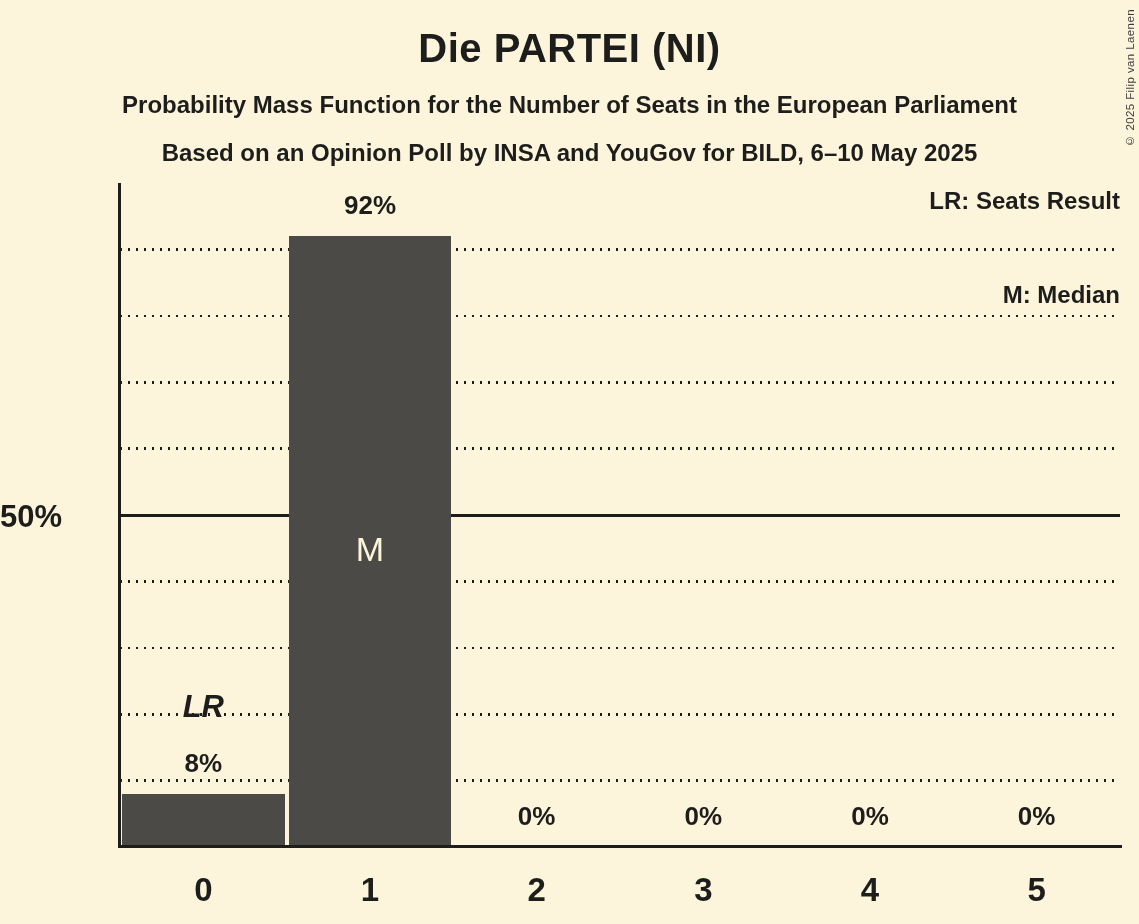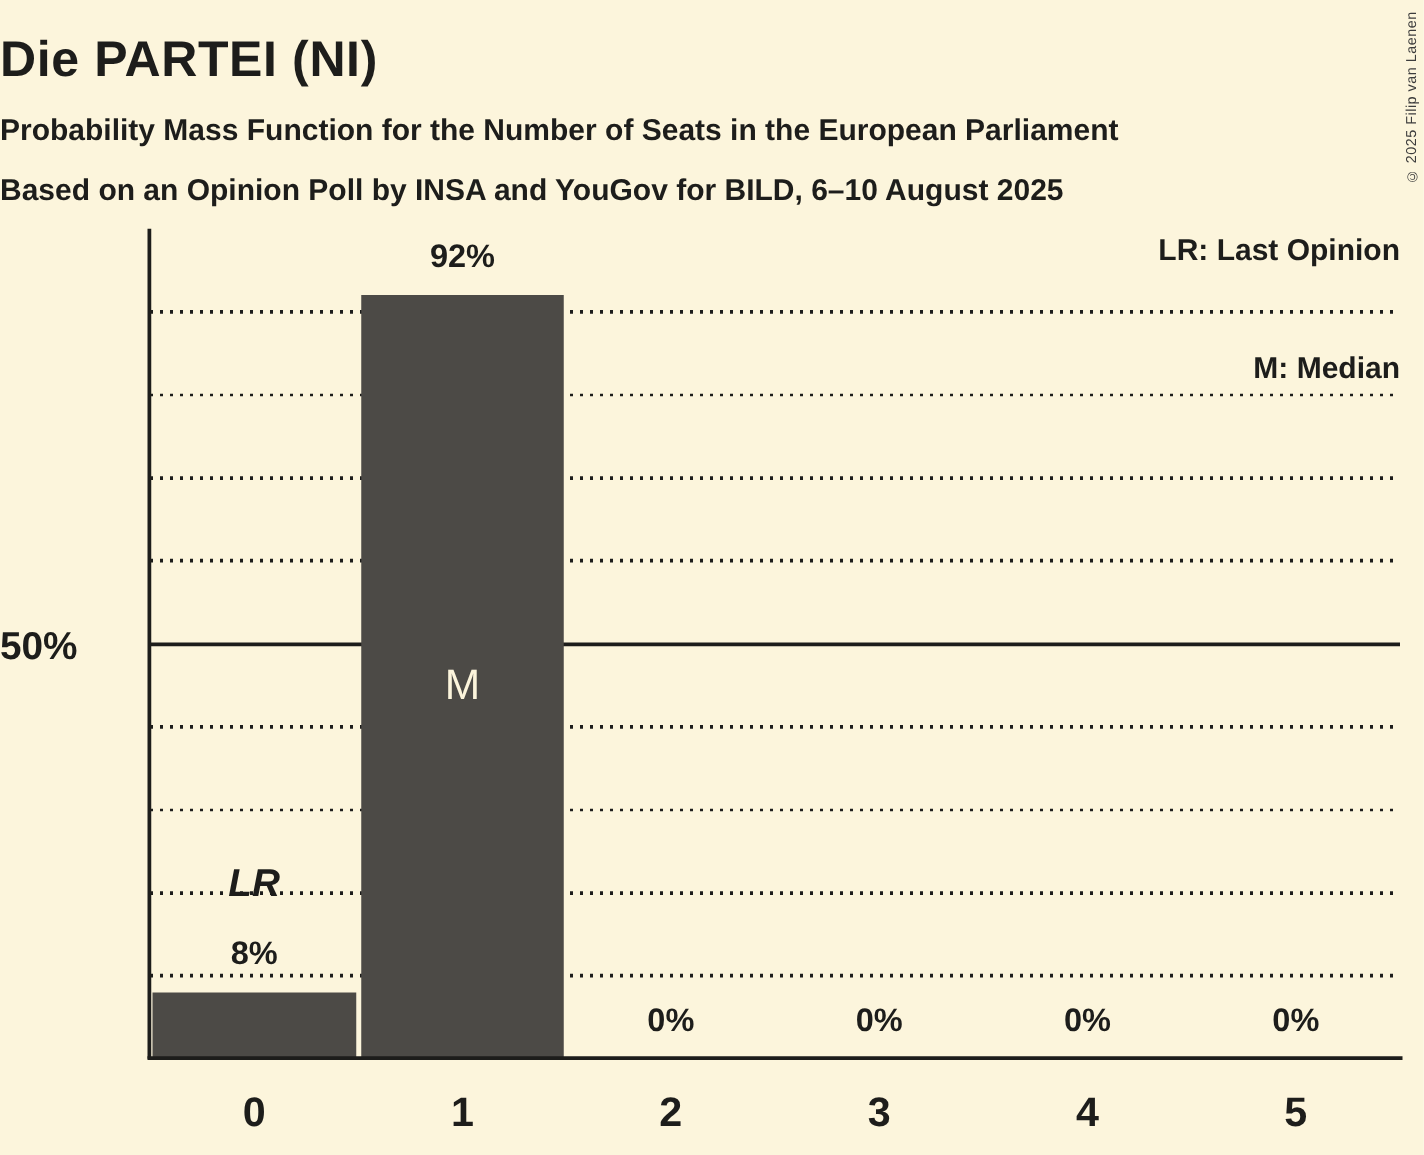--- a/index.html
+++ b/index.html
@@ -4,26 +4,26 @@
 <style>
   html,body { margin:0; padding:0; }
   .canvas {
     position:relative; width:1139px; height:924px;
     background:#fcf5dc; overflow:hidden;
     font-family:"Liberation Sans","DejaVu Sans",sans-serif;
     color:#1d1d1b;
   }
   .title {
     position:absolute; left:0; top:26px; width:100%;
-    font-size:40px; font-weight:700;
+    text-align:center; font-size:40px; font-weight:700;
     letter-spacing:0.5px;
   }
   .subtitle {
     position:absolute; left:0; width:100%;
-    font-size:24px; font-weight:700;
+    text-align:center; font-size:24px; font-weight:700;
   }
   .sub1 { top:91px; }
   .sub2 { top:139px; }
   .legend-item {
     position:absolute; right:19px; font-size:24px; font-weight:700;
     white-space:nowrap; z-index:6; line-height:28px;
   }
   .legend-lr { top:187px; }
   .legend-m  { top:235px;margin-top:46px; }
   .y-axis-label {
@@ -62,23 +62,23 @@
     font-size:34px; font-weight:400; color:#fcf5dc; z-index:4;
   }
 </style>
 </head>
 <body>
 
 <div class="canvas">
 
   <div class="title">Die PARTEI (NI)</div>
   <div class="subtitle sub1">Probability Mass Function for the Number of Seats in the European Parliament</div>
-  <div class="subtitle sub2">Based on an Opinion Poll by INSA and YouGov for BILD, 6–10 August 2025</div>
+  <div class="subtitle sub2">Based on an Opinion Poll by INSA and YouGov for BILD, 6–10 May 2025</div>
 
-  <div class="legend-item legend-lr">LR: Last Opinion</div>
+  <div class="legend-item legend-lr">LR: Seats Result</div>
   <div class="legend-item legend-m">M: Median</div>
 
   <div class="y-axis-label">50%</div>
 
   <div class="plot-area">
     <div class="axis-line axis-y"></div>
     <div class="axis-line axis-x"></div>
 
   <div class="gridline dotted" style="left: 120px; width: 1000px; top: 779.4px;"></div>
       <div class="gridline dotted" style="left: 120px; width: 1000px; top: 713px;"></div>

